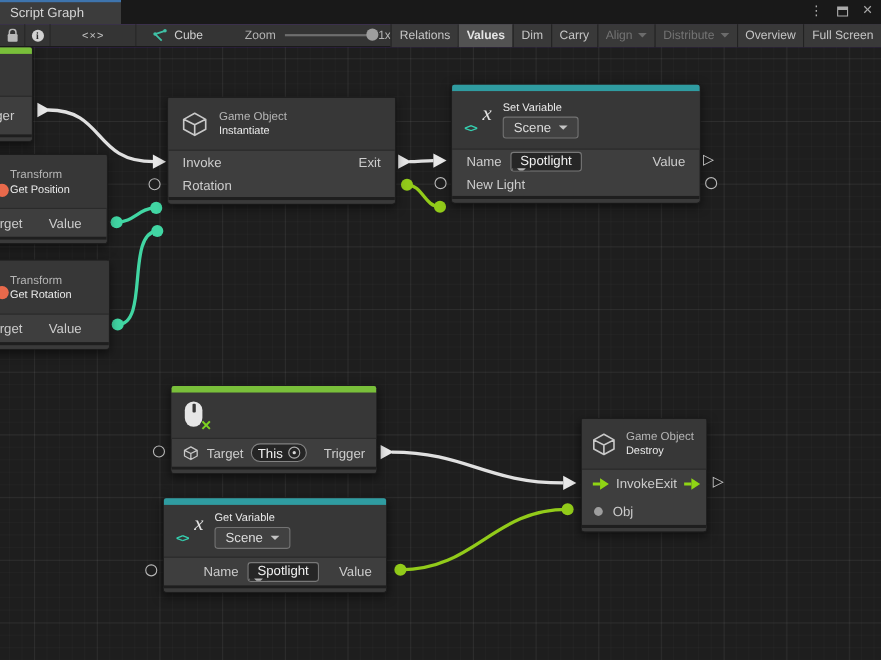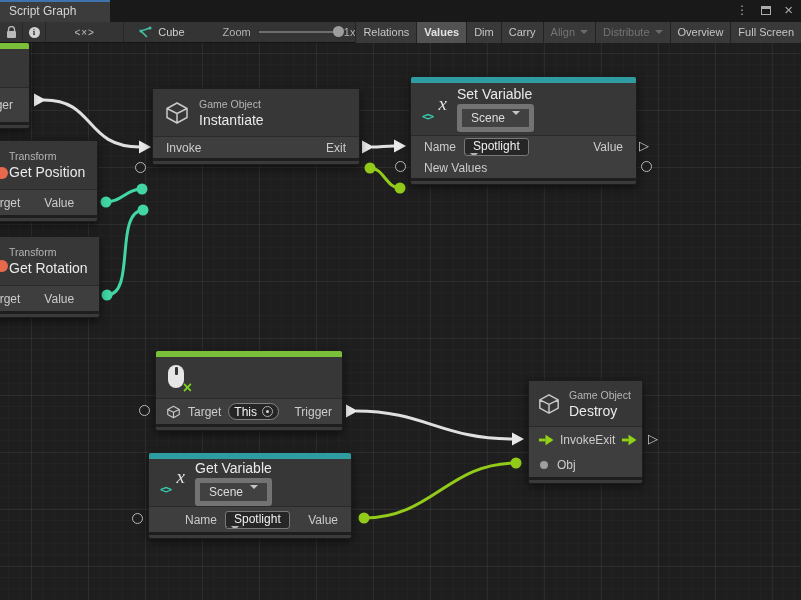--- a/index.html
+++ b/index.html
@@ -54,33 +54,33 @@
   .wires { position:absolute; top:0; left:0; width:801px; height:557px; }
   
   .node { position:absolute; background:#3e3e3e; border:1px solid #1c1c1c; border-radius:3px; box-shadow:0 3px 9px rgba(0,0,0,.5); }
   .accent { height:6px; border-radius:2px 2px 0 0; }
   .accent.teal { background:#2f9ca1; }
   .accent.green { background:#79bf3a; }
   .nhead { background:#373737; display:flex; align-items:center; gap:9px; padding:0 11px; border-bottom:1px solid #2a2a2a; }
   .hh48 { height:48px; } .hh53 { height:53px; } .hh42 { height:42px; } .hh46 { height:46px; } .hh49 { height:49px; } .hh39 { height:39px; }
   .ntitles { display:flex; flex-direction:column; gap:2px; }
   .ncat { font-size:10.5px; color:#b5b5b5; }
-  .ntitle { font-size:14px; color:#eaeaea; }
+  .ntitle { font-size:10px; color:#eaeaea; }
   .nrow { display:flex; align-items:center; padding:0 13px; font-size:12px; color:#cccccc; }
   .h21 { height:21px; } .h25 { height:25px; } .h34 { height:34px; }
   .push { margin-left:auto; }
   .nfoot { height:6px; background:#3a3a3a; border-top:3px solid #1e1e1e; border-radius:0 0 3px 3px; }
   
   .objfield { display:inline-flex; align-items:center; gap:5px; height:17px; border:1px solid #828282; border-radius:9px; background:#252525; padding:0 5px; color:#f0f0f0; font-size:12px; }
   .picker { width:11px; height:11px; border-radius:50%; border:1px solid #b0b0b0; position:relative; }
   .picker::after { content:""; position:absolute; left:3px; top:3px; width:3px; height:3px; border-radius:50%; background:#d8d8d8; }
   .dropdown { display:inline-flex; height:18px; border:1px solid #787878; border-radius:3px; background:#262626; overflow:hidden;flex-direction:column; }
   .dd-text { padding:0 8px; font-size:12px; color:#f0f0f0; display:flex; align-items:center; }
   .dd-btn { width:17px; border-left:1px solid #787878; background:#313131; display:flex; align-items:center; justify-content:center; color:#cccccc; }
-  .scene-dd { display:inline-flex; align-items:flex-start; gap:7px; padding:2px 9px; background:#414141; border:5px solid #737373; border-radius:3px; font-size:12px; color:#dcdcdc; width:fit-content; }
+  .scene-dd { display:inline-flex; align-items:center; gap:7px; padding:2px 9px; background:#414141; border:1px solid #737373; border-radius:3px; font-size:12px; color:#dcdcdc; width:fit-content; }
   
   .var-icon { position:relative; width:26px; height:27px; flex:none; }
   .var-x { position:absolute; top:-3px; right:1px; font-family:"Liberation Serif", serif; font-style:italic; font-size:19px; color:#e2e2e2; }
   .var-brackets { position:absolute; bottom:0; left:0; font-family:"DejaVu Sans Mono", monospace; font-size:11px; font-weight:bold; color:#35d0b0; letter-spacing:-1px; }
   .mouse-icon { position:relative; width:24px; height:27px; flex:none; }
   .mouse-body { position:absolute; left:1px; top:1px; width:16px; height:23px; border-radius:8px; background:#e6e6e6; }
   .mouse-slot { position:absolute; left:8px; top:3px; width:3px; height:8px; background:#373737; border-radius:1px; }
   .mouse-x { position:absolute; right:-1px; bottom:-4px; font-size:16px; font-weight:bold; color:#7ed321; line-height:14px; }
   .cube-blue { flex:none; }
   .gray-dot { width:8px; height:8px; border-radius:50%; background:#9e9e9e; flex:none; }
@@ -245,20 +245,23 @@
         </svg>
         <div class="ntitles">
           <span class="ncat">Game Object</span>
           <span class="ntitle">Instantiate</span>
         </div>
       </div>
       <div class="nrow h21">
         <span>Invoke</span>
         <span class="push">Exit</span>
       </div>
+      <div class="nrow h21">
+        <span>Rotation</span>
+      </div>
       <div class="nfoot"></div>
     </div>
 
     <div class="node" style="left:410px; top:33px; width:227px;">
       <div class="accent teal"></div>
       <div class="nhead hh53">
         <div class="var-icon">
           <span class="var-x">x</span>
           <span class="var-brackets">&lt;&gt;</span>
         </div>
@@ -274,21 +277,21 @@
         <span>Name</span>
         <span class="dropdown" style="margin-left:8px;">
           <span class="dd-text">Spotlight</span>
           <span class="dd-btn">
               <span class="dd-caret"></span>
             </span>
         </span>
         <span class="push">Value</span>
       </div>
       <div class="nrow h21">
-        <span>New Values</span>
+        <span>New Light</span>
       </div>
       <div class="nfoot"></div>
     </div>
 
     <div class="node" style="left:155px; top:307px; width:188px;">
       <div class="accent green"></div>
       <div class="nhead hh42">
         <div class="mouse-icon">
           <span class="mouse-body"></span>
           <span class="mouse-slot"></span>

